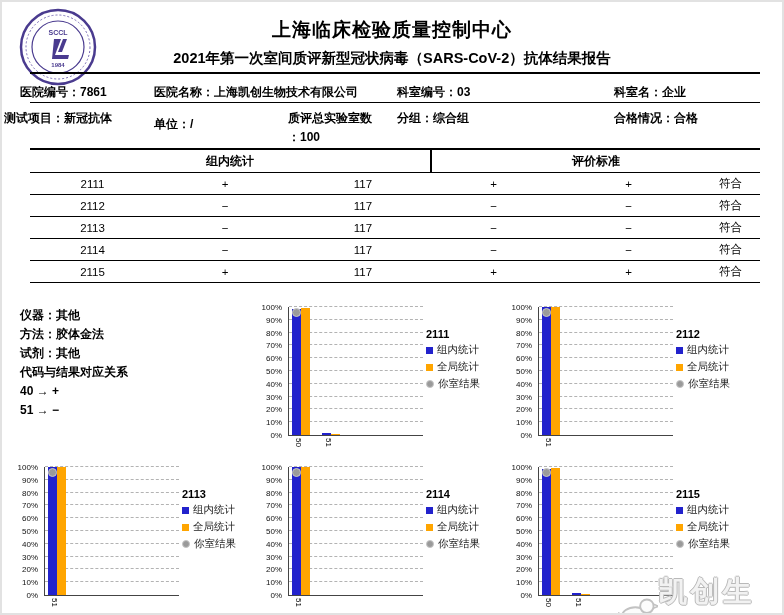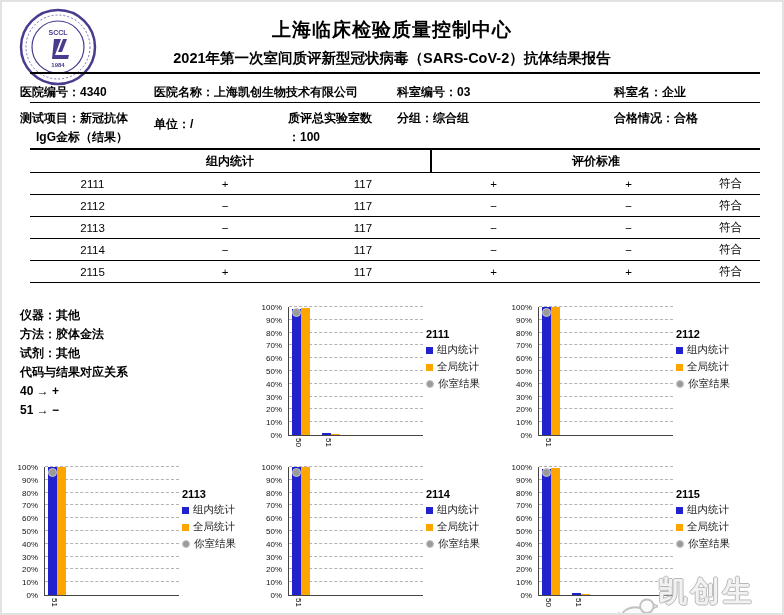--- a/index.html
+++ b/index.html
@@ -67,30 +67,29 @@
     <path d="M36 32 l7 0 l-6 16 l4 0 l10 0 l-1 4 l-16 0 z" fill="#4a3b8f"></path>
     <path d="M45 32 l4 0 l-5 13 l-4 0 z" fill="#4a3b8f"></path>
     <text x="40" y="60" font-size="6" font-weight="bold" fill="#4a3b8f" text-anchor="middle">1984</text>
   </svg>
 
   <div class="org-title">上海临床检验质量控制中心</div>
   <div class="report-title">2021年第一次室间质评新型冠状病毒（SARS-CoV-2）抗体结果报告</div>
 
   <div class="rule rule-head"></div>
 
-  <div class="info-cell" style="left:18px;top:81px;">医院编号：4340</div>
+  <div class="info-cell" style="left:18px;top:81px;">医院编号：7861</div>
   <div class="info-cell" style="left:152px;top:81px;">医院名称：上海凯创生物技术有限公司</div>
   <div class="info-cell" style="left:395px;top:81px;">科室编号：03</div>
   <div class="info-cell" style="left:612px;top:81px;">科室名：企业</div>
 
   <div class="rule rule-info1"></div>
 
-  <div class="info-cell" style="left:18px;top:107px;text-align:right;">
+  <div class="info-cell" style="left:2px;top:107px;">
     <span class="ln">测试项目：新冠抗体</span>
-    <span class="ln">IgG金标（结果）</span>
   </div>
   <div class="info-cell" style="left:152px;top:113px;">单位：/</div>
   <div class="info-cell" style="left:286px;top:107px;">
     <span class="ln">质评总实验室数</span>
     <span class="ln">：100</span>
   </div>
   <div class="info-cell" style="left:395px;top:107px;">分组：综合组</div>
   <div class="info-cell" style="left:612px;top:107px;">合格情况：合格</div>
 
   <div class="rule rule-info2"></div>

